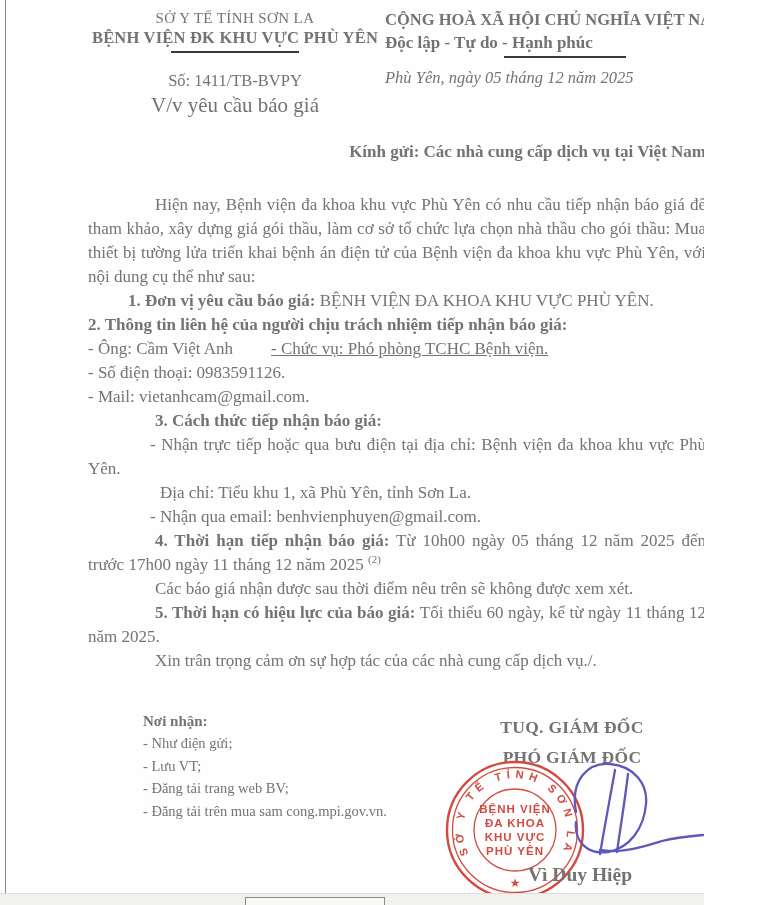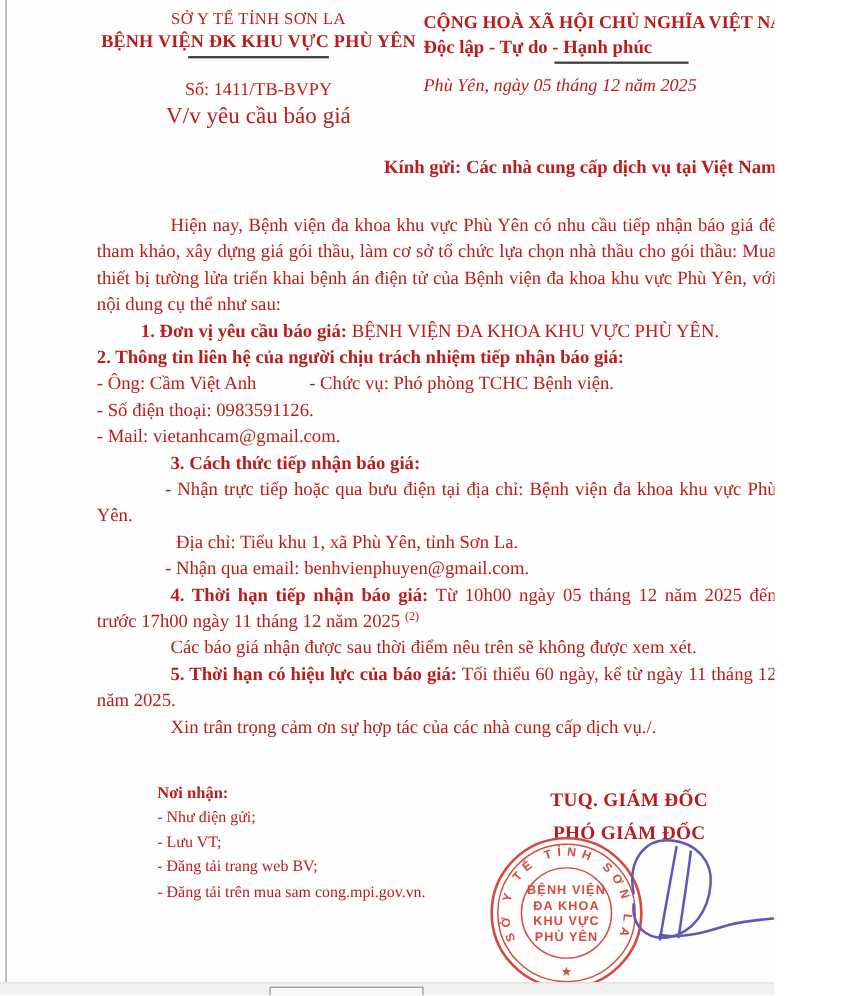--- a/index.html
+++ b/index.html
@@ -1,21 +1,21 @@
 <!DOCTYPE html>
 <html><head>
 <meta charset="utf-8">
 <style>
   * { margin:0; padding:0; box-sizing:border-box; }
   html,body { background:#ffffff; }
   .screen {
     position:relative; width:704px; height:905px;
     background:#fefefe; overflow:hidden;
     font-family:"Liberation Serif", serif;
-    color:#b91c1c;
+    color:#737373;
   }
   
   .edge-left  { position:absolute; left:5px; top:0; width:1px; height:893px; background:#8a8a8a; }
   .edge-right-light { position:absolute; left:771px; top:0; width:1px; height:893px; background:#b9c6cd; }
   .edge-right-dark  { position:absolute; left:777px; top:0; width:2px; height:893px; background:#5a5a5a; }
 
   
   .header-left  { position:absolute; left:55px;  top:10px; width:360px; text-align:center; }
   .header-right { position:absolute; left:385px; top:10px; width:360px; text-align:left; }
   .hl-dept { font-size:15px; letter-spacing:.4px; }
@@ -36,21 +36,21 @@
   
   .body-block { position:absolute; left:88px; top:193px; width:618px; font-size:17px; line-height:24px; }
   .body-block p { margin:0; }
   .jst { text-align:justify; }
   .ind67 { text-indent:67px; }
   .ind62 { text-indent:62px; }
   .ind72 { text-indent:72px; }
   .item1 { padding-left:67px; text-indent:-27px; text-align:justify; }
   .ml27 { margin-left:27px; }
   .ml25 { margin-left:25px; }
-  .gap-left { display:inline-block; margin-left:48px; }
+  .gap-left { display:inline-block; margin-left:38px;text-decoration:underline; }
   .bold { font-weight:700; }
   sup { font-size:11px; line-height:0; }
 
   
   .recipients { position:absolute; left:143px; top:710px; font-size:14.5px; line-height:22.4px; }
   .recipients .title { font-weight:700; font-size:15px; }
   .sign-roles { position:absolute; left:452px; top:712px; width:240px; text-align:center;
                 font-weight:700; font-size:17.5px; line-height:30px; letter-spacing:.3px; }
   .signer-name { position:absolute; left:460px; top:864px; width:240px; text-align:center;
                  font-weight:700; font-size:19.5px; }
@@ -151,18 +151,19 @@
 
   <svg class="signature-svg" width="185" height="115" viewBox="530 752 185 115">
     <g fill="none" stroke="#5f58bb" stroke-width="2.3" stroke-linecap="round">
       <path d="M 576,812 C 570,780 588,762 610,764 C 634,766 648,784 646,804 C 644,828 630,848 608,852 C 588,855 574,842 576,822"></path>
       <path d="M 615,770 C 610,798 604,830 600,854"></path>
       <path d="M 628,774 C 625,800 620,830 617,852"></path>
       <path d="M 600,850 C 622,854 646,846 662,841 C 678,837 692,836 703,835"></path>
     </g>
   </svg>
 
+  <div class="signer-name">Vì Duy Hiệp</div>
 
   <div class="scrollbar-track">
     <div class="scrollbar-thumb"></div>
   </div>
 
 </div>
 
 </body></html>

